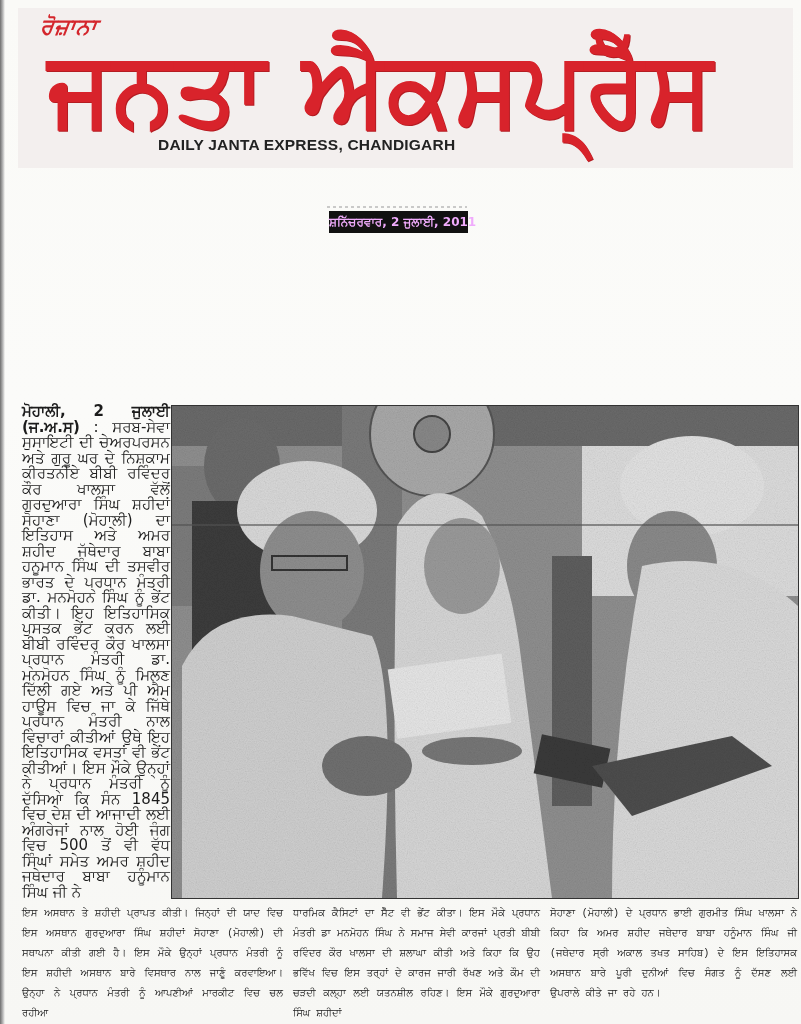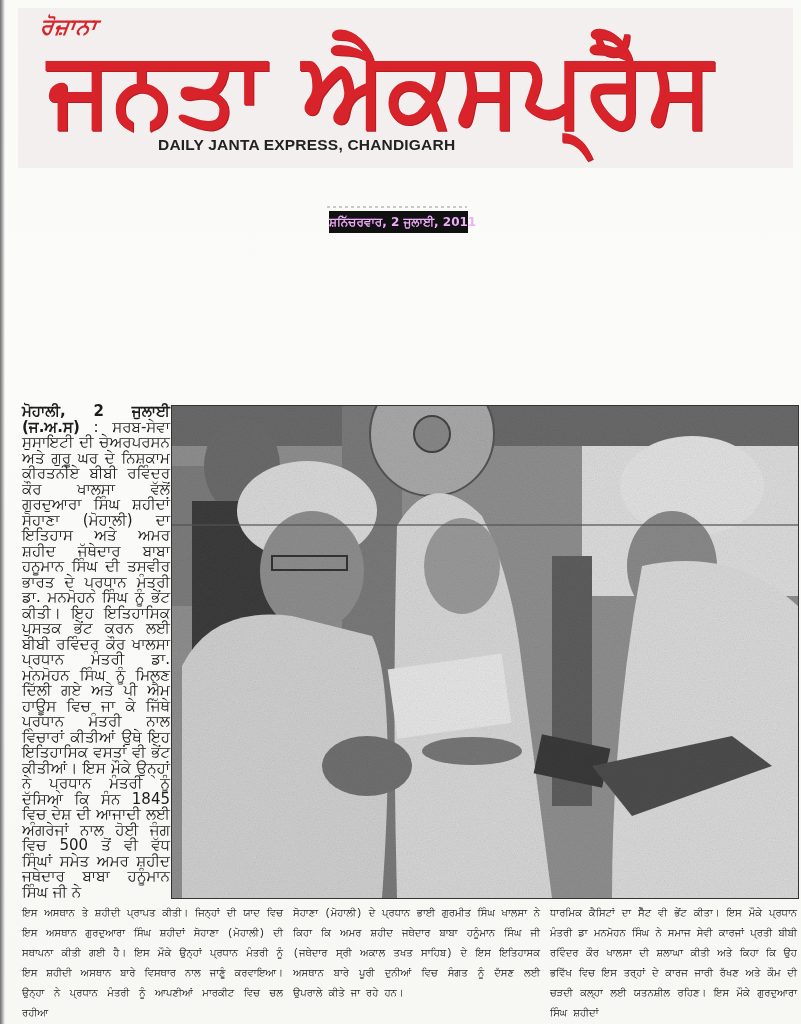--- a/index.html
+++ b/index.html
@@ -165,20 +165,20 @@
 
         <rect x="0" y="118" width="626" height="2" fill="#555" opacity="0.6"></rect>
       </g>
     </svg>
   </div>
 
   <div class="bottom-cols">
     <div class="bcol bcol1">
       <p>ਇਸ ਅਸਥਾਨ ਤੇ ਸ਼ਹੀਦੀ ਪ੍ਰਾਪਤ ਕੀਤੀ। ਜਿਨ੍ਹਾਂ ਦੀ ਯਾਦ ਵਿਚ ਇਸ ਅਸਥਾਨ ਗੁਰਦੁਆਰਾ ਸਿੰਘ ਸ਼ਹੀਦਾਂ ਸੋਹਾਣਾ (ਮੋਹਾਲੀ) ਦੀ ਸਥਾਪਨਾ ਕੀਤੀ ਗਈ ਹੈ। ਇਸ ਮੌਕੇ ਉਨ੍ਹਾਂ ਪ੍ਰਧਾਨ ਮੰਤਰੀ ਨੂੰ ਇਸ ਸ਼ਹੀਦੀ ਅਸਥਾਨ ਬਾਰੇ ਵਿਸਥਾਰ ਨਾਲ ਜਾਣੂੰ ਕਰਵਾਇਆ। ਉਨ੍ਹਾ ਨੇ ਪ੍ਰਧਾਨ ਮੰਤਰੀ ਨੂੰ ਆਪਣੀਆਂ ਮਾਰਕੀਟ ਵਿਚ ਚਲ ਰਹੀਆ</p>
     </div>
+    <div class="bcol bcol2">
+      <p>ਧਾਰਮਿਕ ਕੈਸਿਟਾਂ ਦਾ ਸੈੱਟ ਵੀ ਭੇਂਟ ਕੀਤਾ। ਇਸ ਮੌਕੇ ਪ੍ਰਧਾਨ ਮੰਤਰੀ ਡਾ ਮਨਮੋਹਨ ਸਿੰਘ ਨੇ ਸਮਾਜ ਸੇਵੀ ਕਾਰਜਾਂ ਪ੍ਰਤੀ ਬੀਬੀ ਰਵਿੰਦਰ ਕੌਰ ਖਾਲਸਾ ਦੀ ਸ਼ਲਾਘਾ ਕੀਤੀ ਅਤੇ ਕਿਹਾ ਕਿ ਉਹ ਭਵਿੱਖ ਵਿਚ ਇਸ ਤਰ੍ਹਾਂ ਦੇ ਕਾਰਜ ਜਾਰੀ ਰੱਖਣ ਅਤੇ ਕੌਮ ਦੀ ਚੜਦੀ ਕਲ੍ਹਾ ਲਈ ਯਤਨਸ਼ੀਲ ਰਹਿਣ। ਇਸ ਮੌਕੇ ਗੁਰਦੁਆਰਾ ਸਿੰਘ ਸ਼ਹੀਦਾਂ</p>
+    </div>
     <div class="bcol bcol3">
       <p>ਸੋਹਾਣਾ (ਮੋਹਾਲੀ) ਦੇ ਪ੍ਰਧਾਨ ਭਾਈ ਗੁਰਮੀਤ ਸਿੰਘ ਖਾਲਸਾ ਨੇ ਕਿਹਾ ਕਿ ਅਮਰ ਸ਼ਹੀਦ ਜਥੇਦਾਰ ਬਾਬਾ ਹਨੂੰਮਾਨ ਸਿੰਘ ਜੀ (ਜਥੇਦਾਰ ਸ੍ਰੀ ਅਕਾਲ ਤਖਤ ਸਾਹਿਬ) ਦੇ ਇਸ ਇਤਿਹਾਸਕ ਅਸਥਾਨ ਬਾਰੇ ਪੂਰੀ ਦੁਨੀਆਂ ਵਿਚ ਸੰਗਤ ਨੂੰ ਦੱਸਣ ਲਈ ਉਪਰਾਲੇ ਕੀਤੇ ਜਾ ਰਹੇ ਹਨ।</p>
-    </div>
-    <div class="bcol bcol2">
-      <p>ਧਾਰਮਿਕ ਕੈਸਿਟਾਂ ਦਾ ਸੈੱਟ ਵੀ ਭੇਂਟ ਕੀਤਾ। ਇਸ ਮੌਕੇ ਪ੍ਰਧਾਨ ਮੰਤਰੀ ਡਾ ਮਨਮੋਹਨ ਸਿੰਘ ਨੇ ਸਮਾਜ ਸੇਵੀ ਕਾਰਜਾਂ ਪ੍ਰਤੀ ਬੀਬੀ ਰਵਿੰਦਰ ਕੌਰ ਖਾਲਸਾ ਦੀ ਸ਼ਲਾਘਾ ਕੀਤੀ ਅਤੇ ਕਿਹਾ ਕਿ ਉਹ ਭਵਿੱਖ ਵਿਚ ਇਸ ਤਰ੍ਹਾਂ ਦੇ ਕਾਰਜ ਜਾਰੀ ਰੱਖਣ ਅਤੇ ਕੌਮ ਦੀ ਚੜਦੀ ਕਲ੍ਹਾ ਲਈ ਯਤਨਸ਼ੀਲ ਰਹਿਣ। ਇਸ ਮੌਕੇ ਗੁਰਦੁਆਰਾ ਸਿੰਘ ਸ਼ਹੀਦਾਂ</p>
     </div>
   </div>
 </div>
 
 </body></html>

